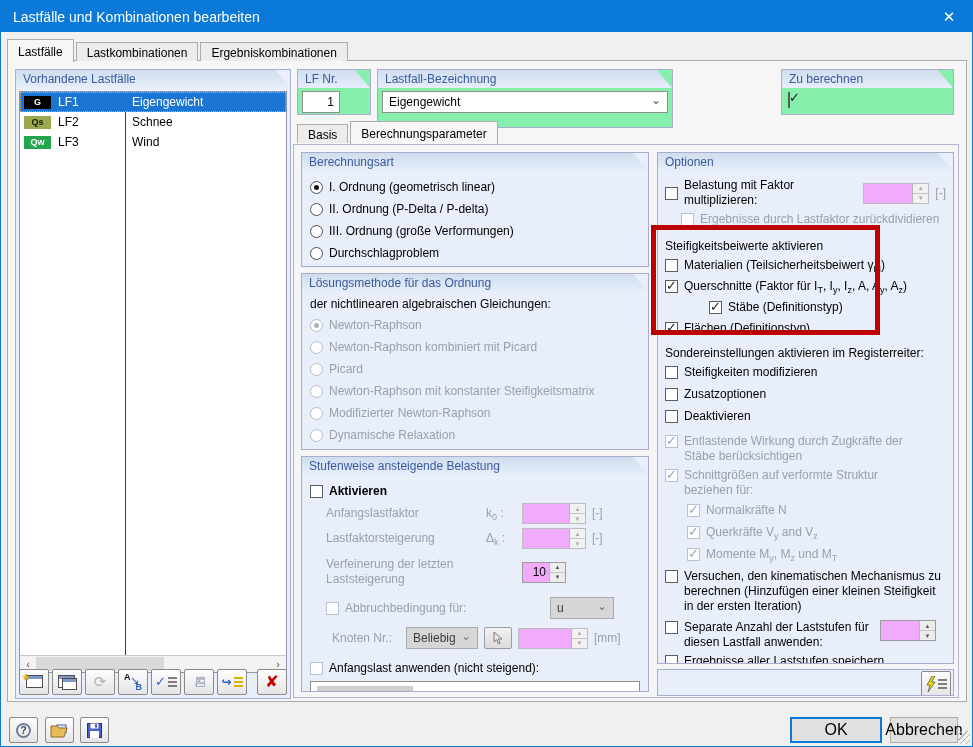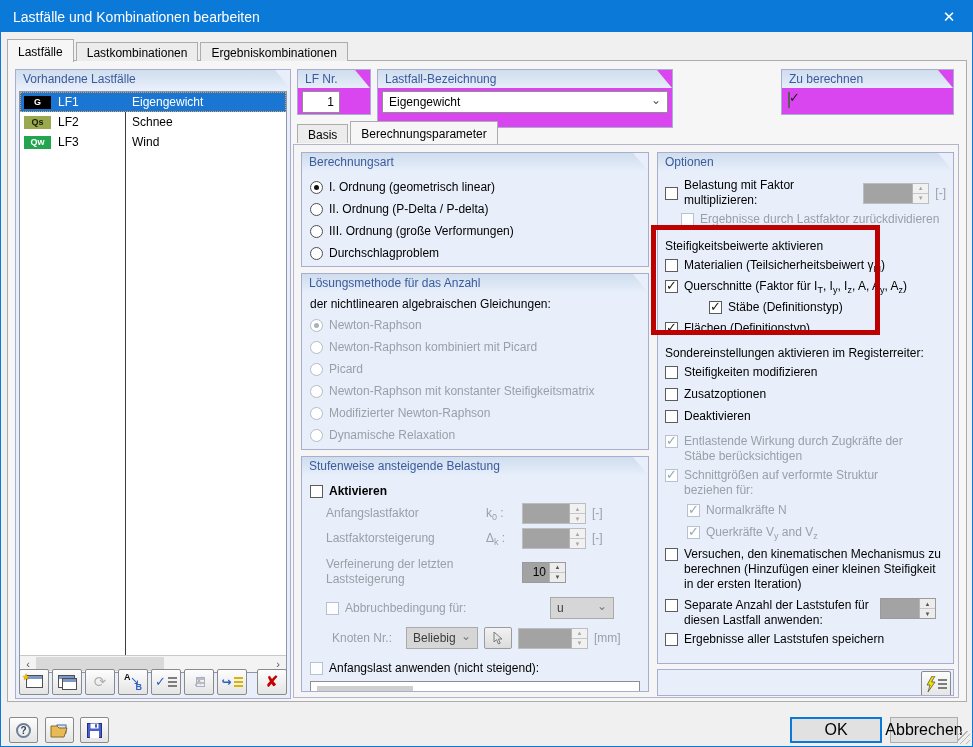--- a/index.html
+++ b/index.html
@@ -13,21 +13,21 @@
     justify-content:center;color:#fff;font-size:15px;cursor:default;}
   
   .maintabs{position:absolute;left:6px;top:38px;display:flex;align-items:flex-end;height:22px;z-index:3;}
   .mtab{height:19px;box-sizing:border-box;padding:3px 10px 0;border:1px solid #acacac;border-bottom:none;
     background:#ececec;margin-right:2px;white-space:nowrap;}
   .mtab.active{height:23px;padding-top:5px;background:#f6f6f6;position:relative;top:1px;}
   .tabpage{position:absolute;left:6px;top:59px;width:960px;height:642px;background:#f6f6f6;
     border:1px solid #acacac;box-sizing:border-box;}
   
   .g{position:absolute;border:1px solid #a9aed0;background:#e9effa;box-sizing:border-box;overflow:hidden;}
-  .g.light{background:#d946ef;}
+  .g.light{background:#86efac;}
   .gh{height:18px;box-sizing:border-box;padding:2px 7px 0;color:#3a5a9e;
     background:linear-gradient(180deg,#cfdded,#e6eefa);
     clip-path:polygon(0 0,calc(100% - 15px) 0,100% 100%,0 100%);white-space:nowrap;}
   .gb{padding:5px 8px;position:relative;}
   
   .row{display:flex;align-items:flex-start;margin-top:4px;}
   .cb{flex:none;width:13px;height:13px;box-sizing:border-box;border:1px solid #5c5c5c;background:#fff;
     position:relative;margin-right:6px;margin-top:1px;}
   .cb.checked::after{content:"✓";position:absolute;left:0;top:-3px;font-size:13px;color:#1a1a1a;}
   .cb.dis{border-color:#b9c2cc;background:#fcfdfe;}
@@ -35,21 +35,21 @@
   .rb{flex:none;width:13px;height:13px;box-sizing:border-box;border:1px solid #4f4f4f;border-radius:50%;
     background:#fff;position:relative;margin-right:6px;margin-top:1px;}
   .rb.sel::after{content:"";position:absolute;left:3px;top:3px;width:5px;height:5px;border-radius:50%;background:#111;}
   .rb.dis{border-color:#b5bcc4;}
   .rb.dis.sel::after{background:#aab2ba;}
   .dis-t{color:#9aa0a8;}
   .lbl{line-height:15px;}
   sub{font-size:9px;line-height:0;}
   .input{box-sizing:border-box;border:1px solid #8f8f8f;background:#fff;height:22px;padding:2px 5px;
     display:flex;align-items:center;}
-  .spin{display:inline-flex;box-sizing:border-box;border:1px solid #9b9b9b;background:#a3a3a3;height:21px;flex:none;}
+  .spin{display:inline-flex;box-sizing:border-box;border:1px solid #9b9b9b;background:#f0abfc;height:21px;flex:none;}
   .spin .v{flex:1;display:flex;align-items:center;justify-content:flex-end;padding:0 3px;}
   .spin .btns{width:15px;border-left:1px solid #b5b5b5;display:flex;flex-direction:column;flex:none;}
   .spin .btns span{flex:1;display:flex;align-items:center;justify-content:center;background:#ececec;
     font-size:6px;color:#555;line-height:0;}
   .spin .btns span:first-child{border-bottom:1px solid #c6c6c6;}
   .spin .btns span.up::before{content:"▲";}
   .spin .btns span.dn::before{content:"▼";}
   .spin.dis{border-color:#bdbdbd;}
   .spin.dis .btns span{color:#a8a8a8;background:#f1f1f1;}
   .combo{box-sizing:border-box;border:1px solid #8f8f8f;background:#fff;height:22px;display:flex;
@@ -236,21 +236,21 @@
         <span class="lbl">III. Ordnung (große Verformungen)</span>
       </div>
       <div class="row" style="margin-top:7px;">
         <span class="rb"></span>
         <span class="lbl">Durchschlagproblem</span>
       </div>
     </div>
   </div>
 
   <div class="g" style="left:300px;top:272px;width:348px;height:177px;">
-    <div class="gh">Lösungsmethode für das Anzahl</div>
+    <div class="gh">Lösungsmethode für das Ordnung</div>
     <div class="gb">
       <div class="lbl">der nichtlinearen algebraischen Gleichungen:</div>
       <div class="row" style="margin-top:6px;">
         <span class="rb dis sel"></span>
         <span class="lbl dis-t">Newton-Raphson</span>
       </div>
       <div class="row" style="margin-top:7px;">
         <span class="rb dis"></span>
         <span class="lbl dis-t">Newton-Raphson kombiniert mit Picard</span>
       </div>
@@ -412,20 +412,24 @@
         <span class="cb dis checked"></span>
         <span class="lbl dis-t" style="width:210px;">Schnittgrößen auf verformte Struktur beziehen für:</span>
       </div>
       <div class="row ind2" style="margin-top:5px;">
         <span class="cb dis checked"></span>
         <span class="lbl dis-t">Normalkräfte N</span>
       </div>
       <div class="row ind2" style="margin-top:7px;">
         <span class="cb dis checked"></span>
         <span class="lbl dis-t">Querkräfte V<sub>y</sub> and V<sub>z</sub></span>
+      </div>
+      <div class="row ind2" style="margin-top:7px;">
+        <span class="cb dis checked"></span>
+        <span class="lbl dis-t">Momente M<sub>y</sub>, M<sub>z</sub> und M<sub>T</sub></span>
       </div>
       <div class="row" style="margin-top:7px;">
         <span class="cb"></span>
         <span class="lbl" style="width:262px;">Versuchen, den kinematischen Mechanismus zu berechnen (Hinzufügen einer kleinen Steifigkeit in der ersten Iteration)</span>
       </div>
       <div class="row" style="margin-top:6px;">
         <span class="cb"></span>
         <span class="lbl" style="width:192px;">Separate Anzahl der Laststufen für diesen Lastfall anwenden:</span>
         <span class="spin" style="width:56px;margin-left:auto;margin-right:10px;">
           <span class="v"></span>

